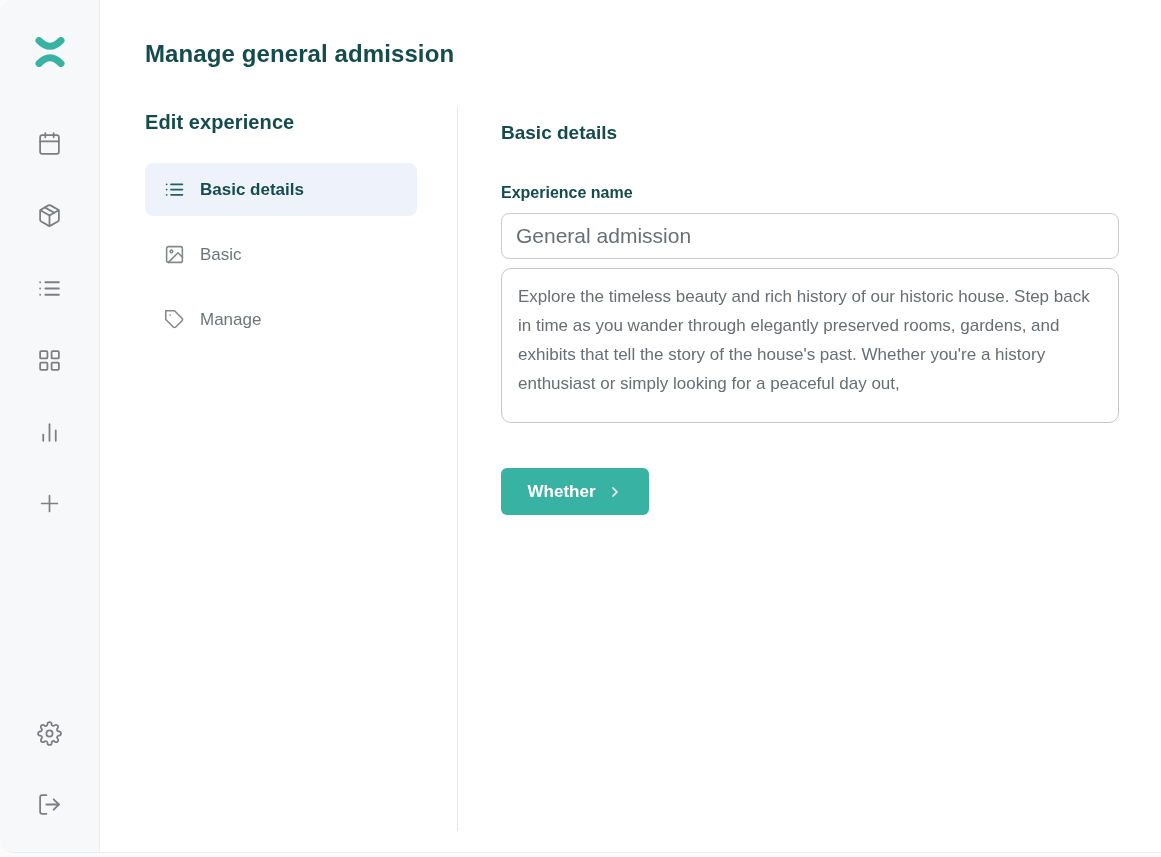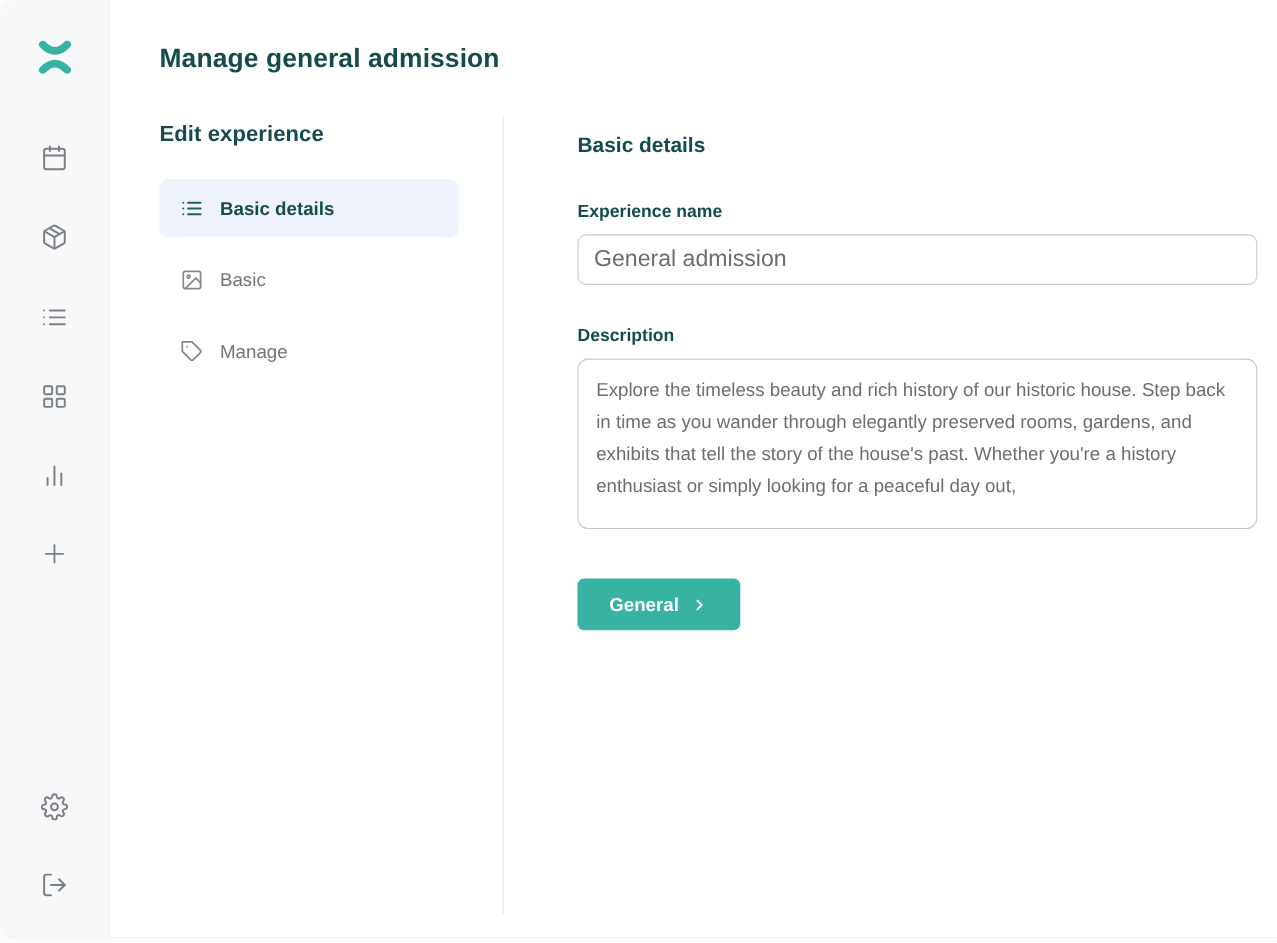--- a/index.html
+++ b/index.html
@@ -43,21 +43,20 @@
   .main { position: absolute; left: 101px; top: 0; right: 0; bottom: 0; background: #fff; }
   .page-title {
     position: absolute; left: 44px; top: 38px;
     font-size: 24px; font-weight: 700; line-height: 32px;
     color: #154b4d; letter-spacing: 0.1px;
   }
   .content-row {
     position: absolute; left: 44px; top: 106px; right: 16px;
     height: 725px;
     display: flex;
-    gap: 24px;
   }
 
   
   .edit-col {
     width: 313px;
     flex: 0 0 313px;
     border-right: 1px solid #e6e7e8;
     padding-top: 2px;
   }
   .edit-col h2 {
@@ -274,25 +273,24 @@
         </nav>
       </section>
 
       <section class="form-col">
 
         <h3 class="form-heading">Basic details</h3>
 
         <label class="field-label">Experience name</label>
         <input class="text-input" type="text" value="General admission" style="">
 
-        <label class="field-label">Description</label>
         <textarea class="text-area" style="">Explore the timeless beauty and rich history of our historic house. Step back in time as you wander through elegantly preserved rooms, gardens, and exhibits that tell the story of the house's past. Whether you're a history enthusiast or simply looking for a peaceful day out,</textarea>
 
         <button class="continue-btn">
-          <span>General</span>
+          <span>Whether</span>
           <span class="chev">
             <svg width="16" height="16" viewBox="0 0 24 24" fill="none" stroke="currentColor" stroke-width="2.6" stroke-linecap="round" stroke-linejoin="round">
               <polyline points="9 18 15 12 9 6"></polyline>
             </svg>
           </span>
         </button>
 
       </section>
 
     </div>

